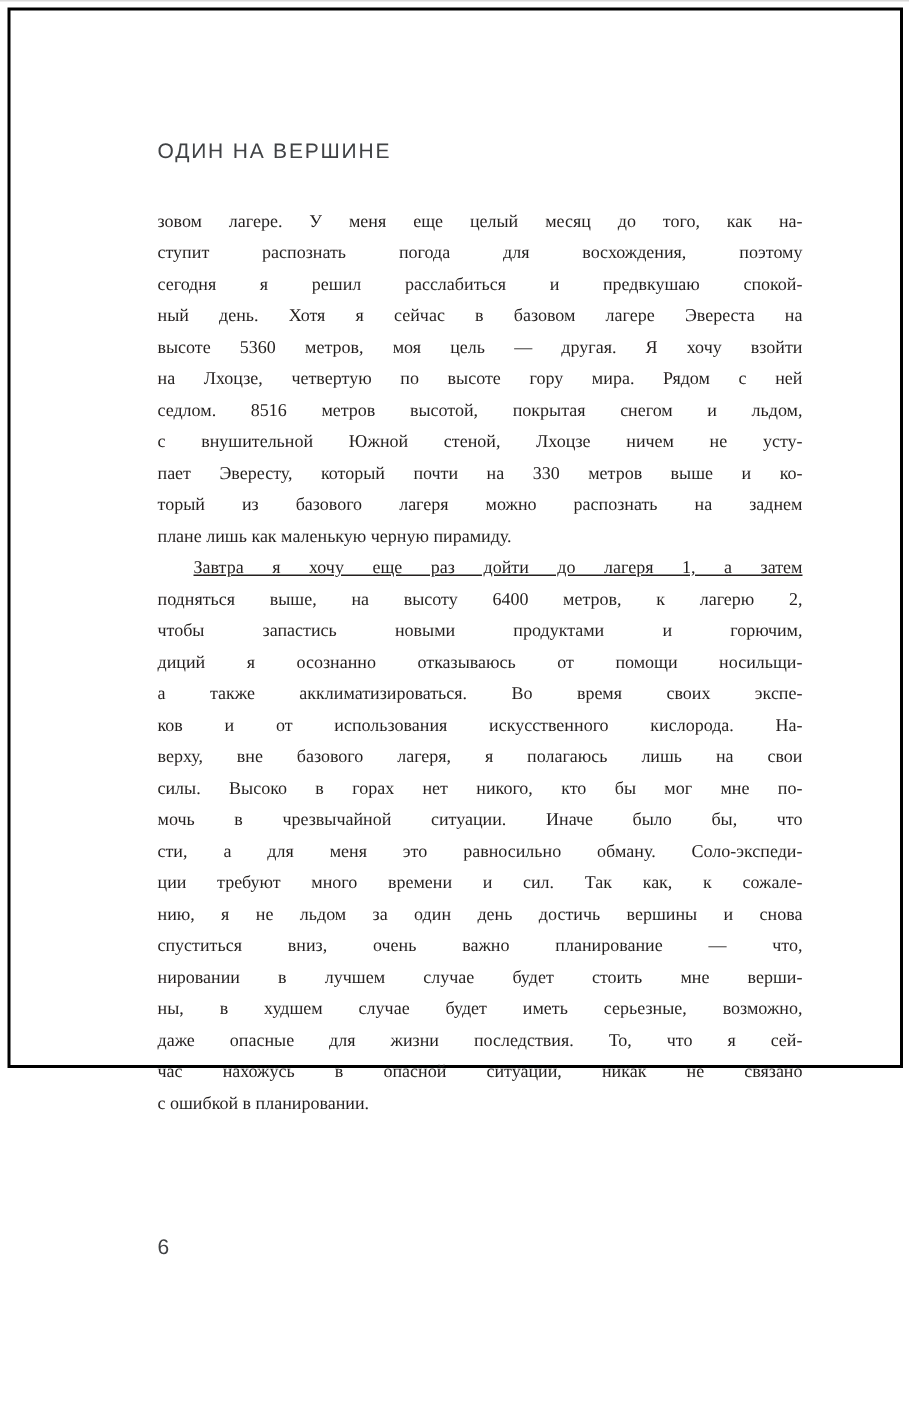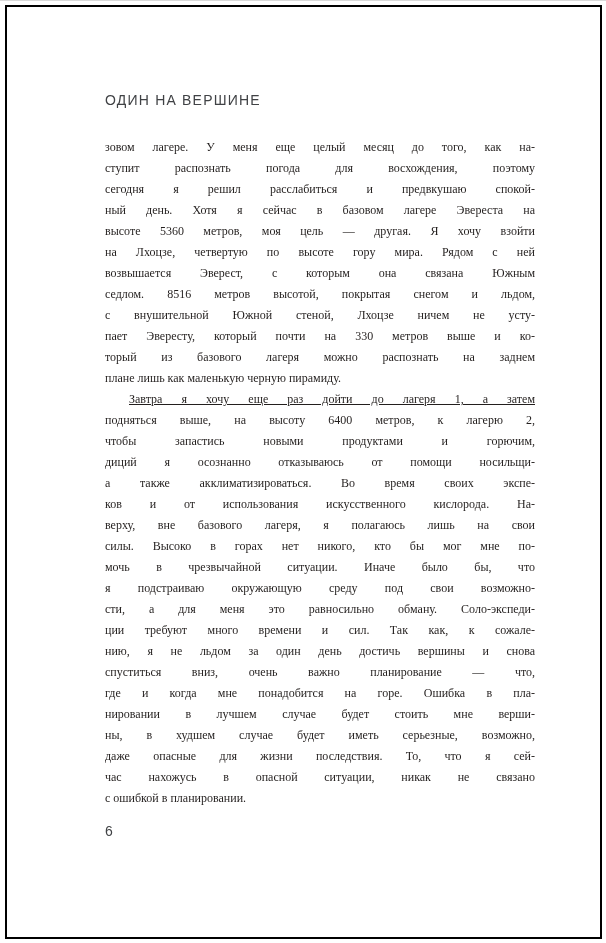--- a/index.html
+++ b/index.html
@@ -19,21 +19,21 @@
     left: 0; top: 0;
     width: 606px; height: 1px;
     background: #d9d9d9;
   }
   .page-frame {
     position: absolute;
     box-sizing: border-box;
     left: 5px;
     top: 5px;
     width: 597px;
-    height: 934px;
+    height: 707px;
     border: 2px solid var(--border-color, #000);
     background: var(--page-bg, #fff);
   }
   .running-header {
     position: absolute;
     left: 98px;
     top: 85px;
     font-family: "Liberation Sans", "DejaVu Sans", sans-serif;
     font-size: 14px;
     line-height: 16px;
@@ -80,41 +80,38 @@
 <div class="page-frame">
   <div class="running-header">ОДИН НА ВЕРШИНЕ</div>
 
   <div class="text-block">
       <div class="line">зовом лагере. У меня еще целый месяц до того, как на-</div>
       <div class="line">ступит распознать погода для восхождения, поэтому</div>
       <div class="line">сегодня я решил расслабиться и предвкушаю спокой-</div>
       <div class="line">ный день. Хотя я сейчас в базовом лагере Эвереста на</div>
       <div class="line">высоте 5360 метров, моя цель — другая. Я хочу взойти</div>
       <div class="line">на Лхоцзе, четвертую по высоте гору мира. Рядом с ней</div>
-      <div class="line">возвышается Эверест, с которым она связана Южным</div>
       <div class="line">седлом. 8516 метров высотой, покрытая снегом и льдом,</div>
       <div class="line">с внушительной Южной стеной, Лхоцзе ничем не усту-</div>
       <div class="line">пает Эвересту, который почти на 330 метров выше и ко-</div>
       <div class="line">торый из базового лагеря можно распознать на заднем</div>
       <div class="line final">плане лишь как маленькую черную пирамиду.</div>
       <div class="line indent">Завтра я хочу еще раз дойти до лагеря 1, а затем</div>
       <div class="line">подняться выше, на высоту 6400 метров, к лагерю 2,</div>
       <div class="line">чтобы запастись новыми продуктами и горючим,</div>
       <div class="line">диций я осознанно отказываюсь от помощи носильщи-</div>
       <div class="line">а также акклиматизироваться. Во время своих экспе-</div>
       <div class="line">ков и от использования искусственного кислорода. На-</div>
       <div class="line">верху, вне базового лагеря, я полагаюсь лишь на свои</div>
       <div class="line">силы. Высоко в горах нет никого, кто бы мог мне по-</div>
       <div class="line">мочь в чрезвычайной ситуации. Иначе было бы, что</div>
-      <div class="line">я подстраиваю окружающую среду под свои возможно-</div>
       <div class="line">сти, а для меня это равносильно обману. Соло-экспеди-</div>
       <div class="line">ции требуют много времени и сил. Так как, к сожале-</div>
       <div class="line">нию, я не льдом за один день достичь вершины и снова</div>
       <div class="line">спуститься вниз, очень важно планирование — что,</div>
-      <div class="line">где и когда мне понадобится на горе. Ошибка в пла-</div>
       <div class="line">нировании в лучшем случае будет стоить мне верши-</div>
       <div class="line">ны, в худшем случае будет иметь серьезные, возможно,</div>
       <div class="line">даже опасные для жизни последствия. То, что я сей-</div>
       <div class="line">час нахожусь в опасной ситуации, никак не связано</div>
       <div class="line final">с ошибкой в планировании.</div>
     </div>
 
   <div class="page-number">6</div>
 </div>
 

